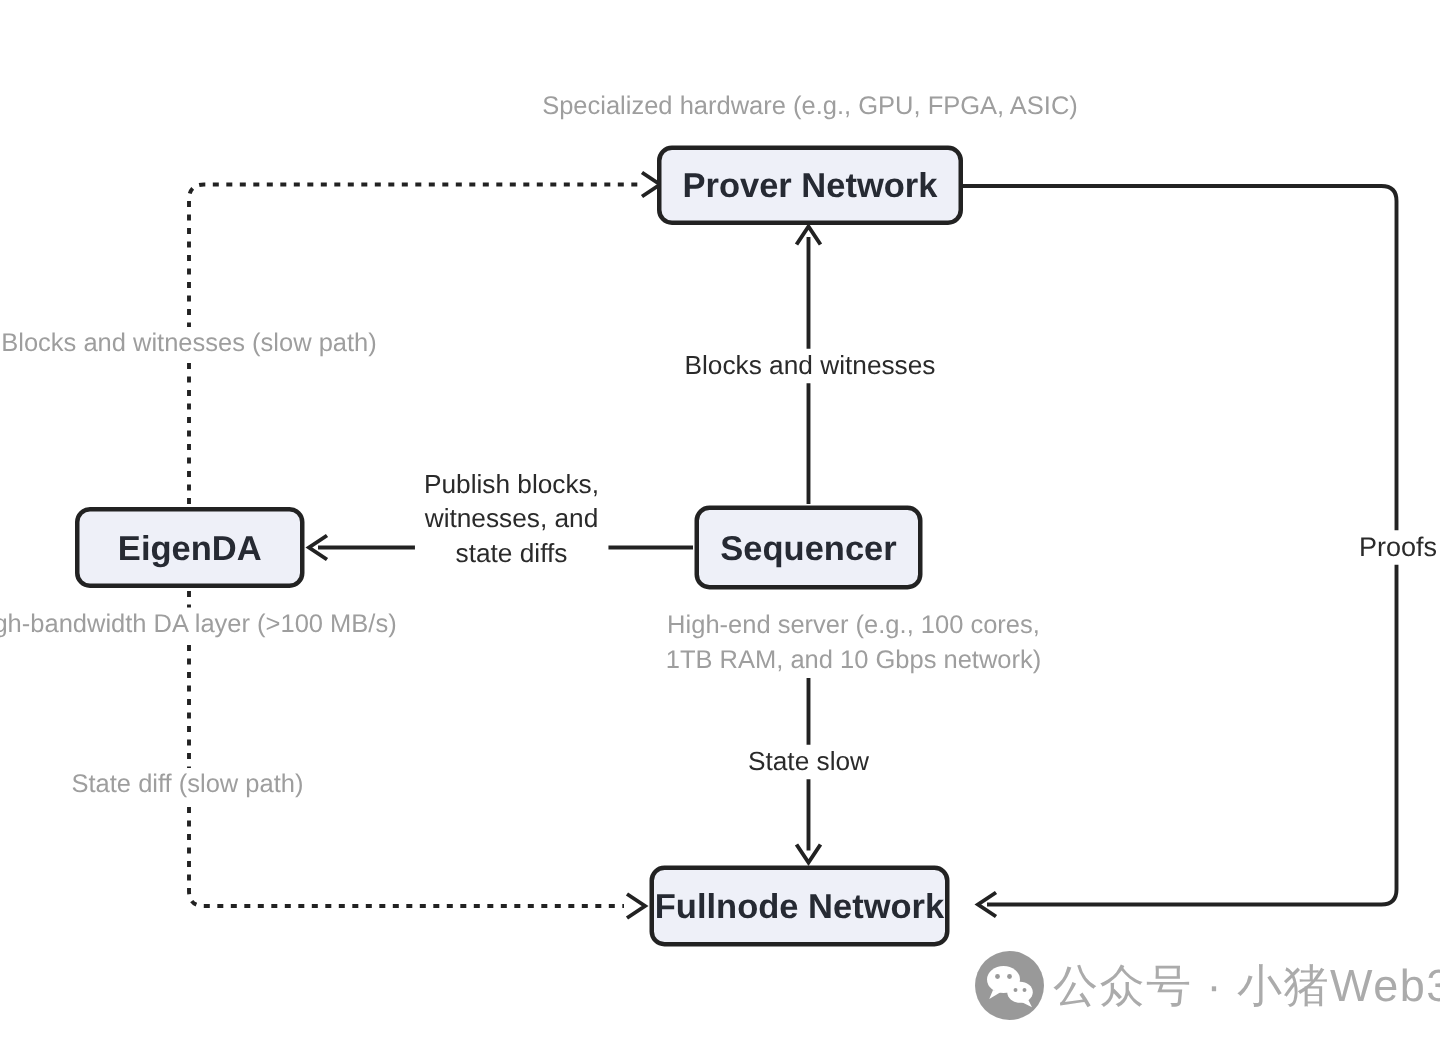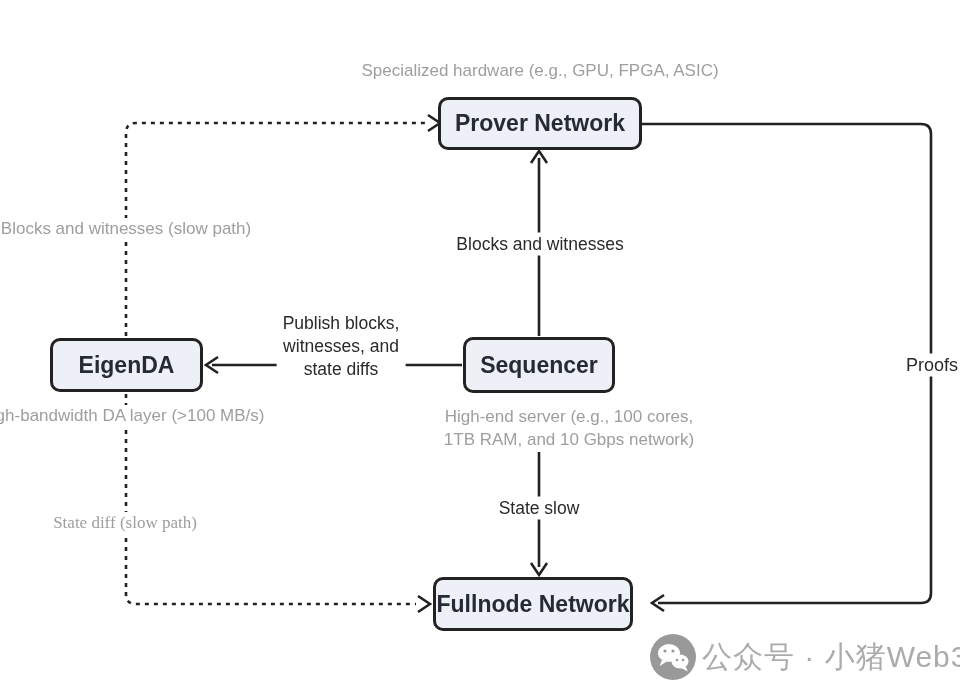--- a/index.html
+++ b/index.html
@@ -66,21 +66,21 @@
   <div class="note" style="left:540px;top:71px;">Specialized hardware (e.g., GPU, FPGA, ASIC)</div>
 
   <div class="note" style="left:122px;top:416px;">High-bandwidth DA layer (&gt;100 MB/s)</div>
 
   <div class="note multiline" style="left:569px;top:428px;">High-end server (e.g., 100 cores,
 1TB RAM, and 10 Gbps network)</div>
 
 
   <div class="note" style="left:126px;top:229px;">Blocks and witnesses (slow path)</div>
 
-  <div class="note" style="left:125px;top:523px;font-family:Liberation Serif, serif;">State diff (slow path)</div>
+  <div class="note" style="left:125px;top:523px;">State diff (slow path)</div>
 
   <div class="edge-label" style="left:540px;top:244px;">Blocks and witnesses</div>
 
   <div class="edge-label multiline" style="left:341px;top:346px;">Publish blocks,
 witnesses, and
 state diffs</div>
 
   <div class="edge-label" style="left:539px;top:508px;">State slow</div>
 
   <div class="edge-label" style="left:932px;top:365px;font-size:18px;">Proofs</div>

